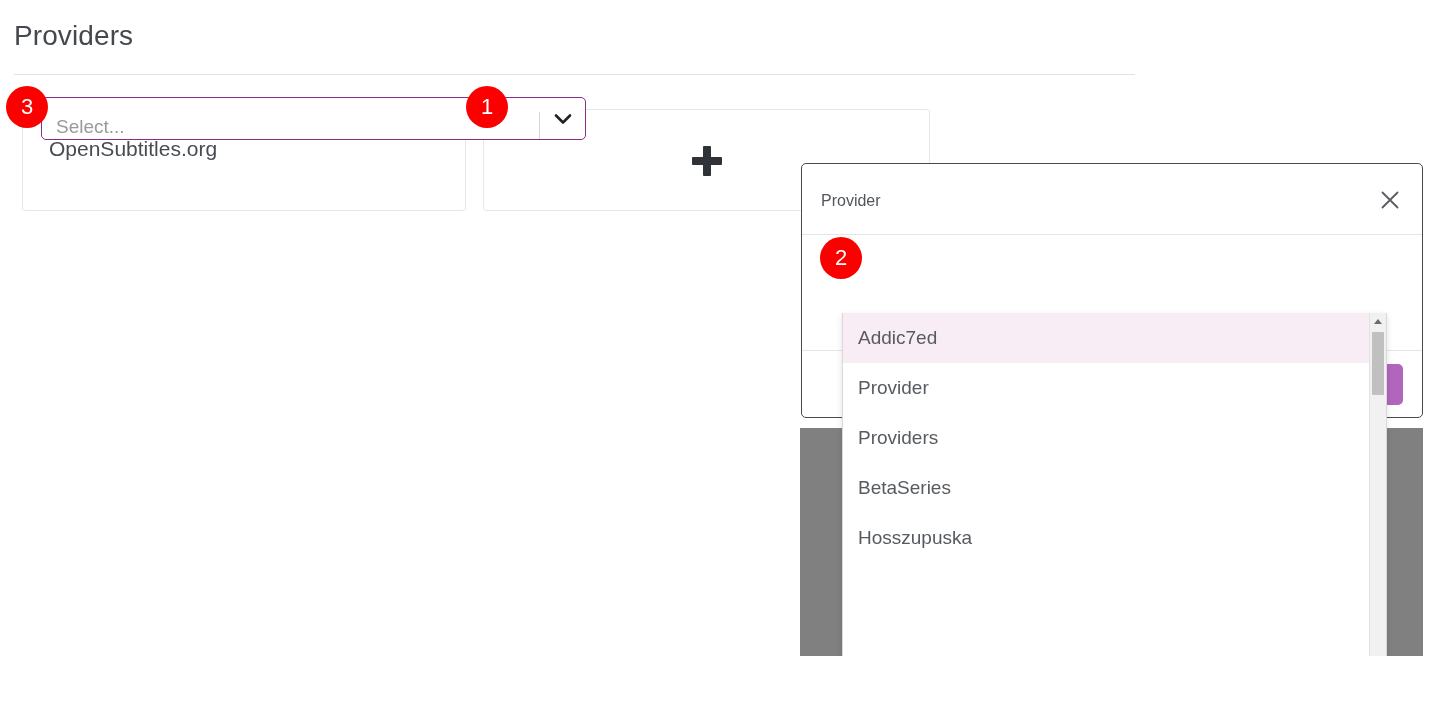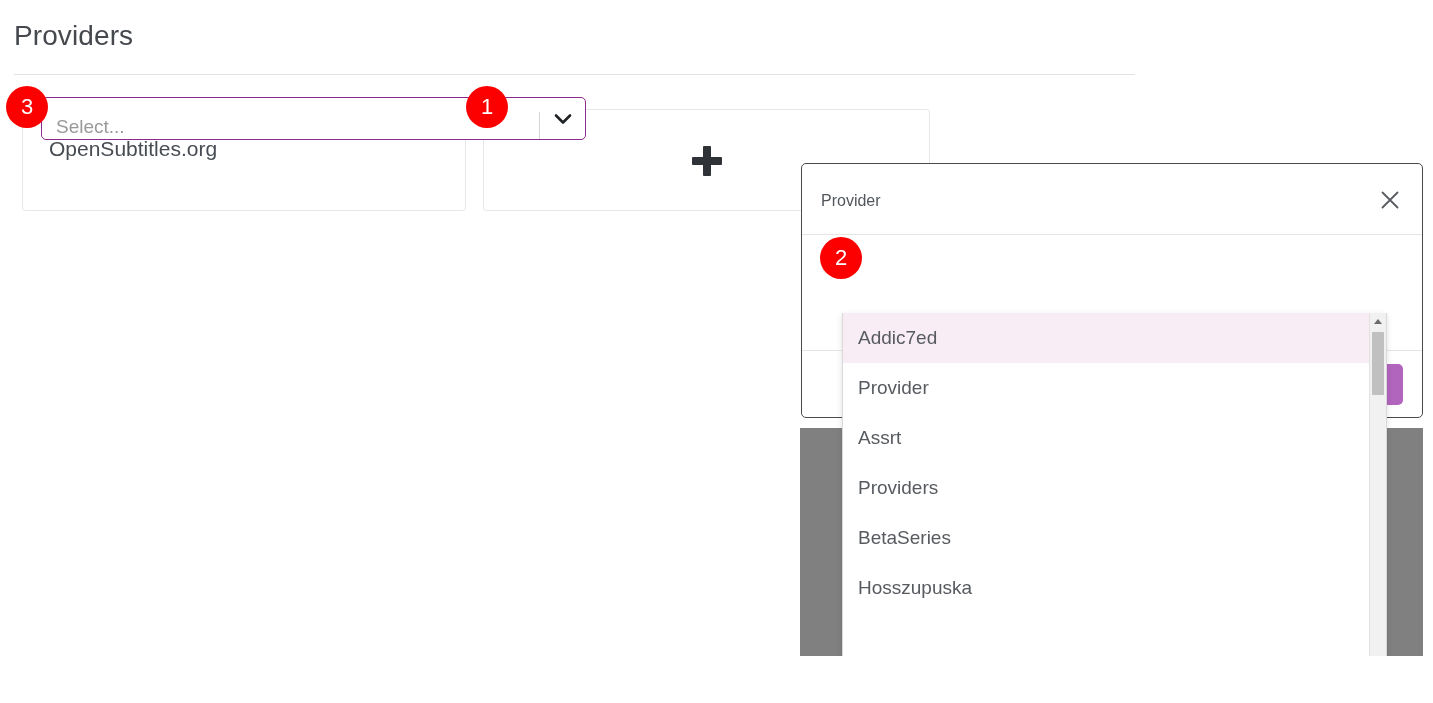--- a/index.html
+++ b/index.html
@@ -358,21 +358,20 @@
       <svg width="22" height="22" viewBox="0 0 22 22" aria-hidden="true">
         <path d="M4 7.5 L11 14.5 L18 7.5" stroke="currentColor" stroke-width="2.6" fill="none" stroke-linecap="round" stroke-linejoin="round"></path>
       </svg>
     </span>
   </div>
 
   <div class="dropdown">
     <div class="dropdown-list">
       <div class="dd-item focused">Addic7ed</div>
       <div class="dd-item">Provider</div>
-      <div class="dd-item">Assrt</div>
       <div class="dd-item">Providers</div>
       <div class="dd-item">BetaSeries</div>
       <div class="dd-item">Hosszupuska</div>
     </div>
     <div class="dd-scrollbar">
       <div class="dd-sb-btn dd-sb-up">
         <span class="tri tri-up"></span>
       </div>
       <div class="dd-sb-thumb"></div>
       <div class="dd-sb-btn dd-sb-down">

